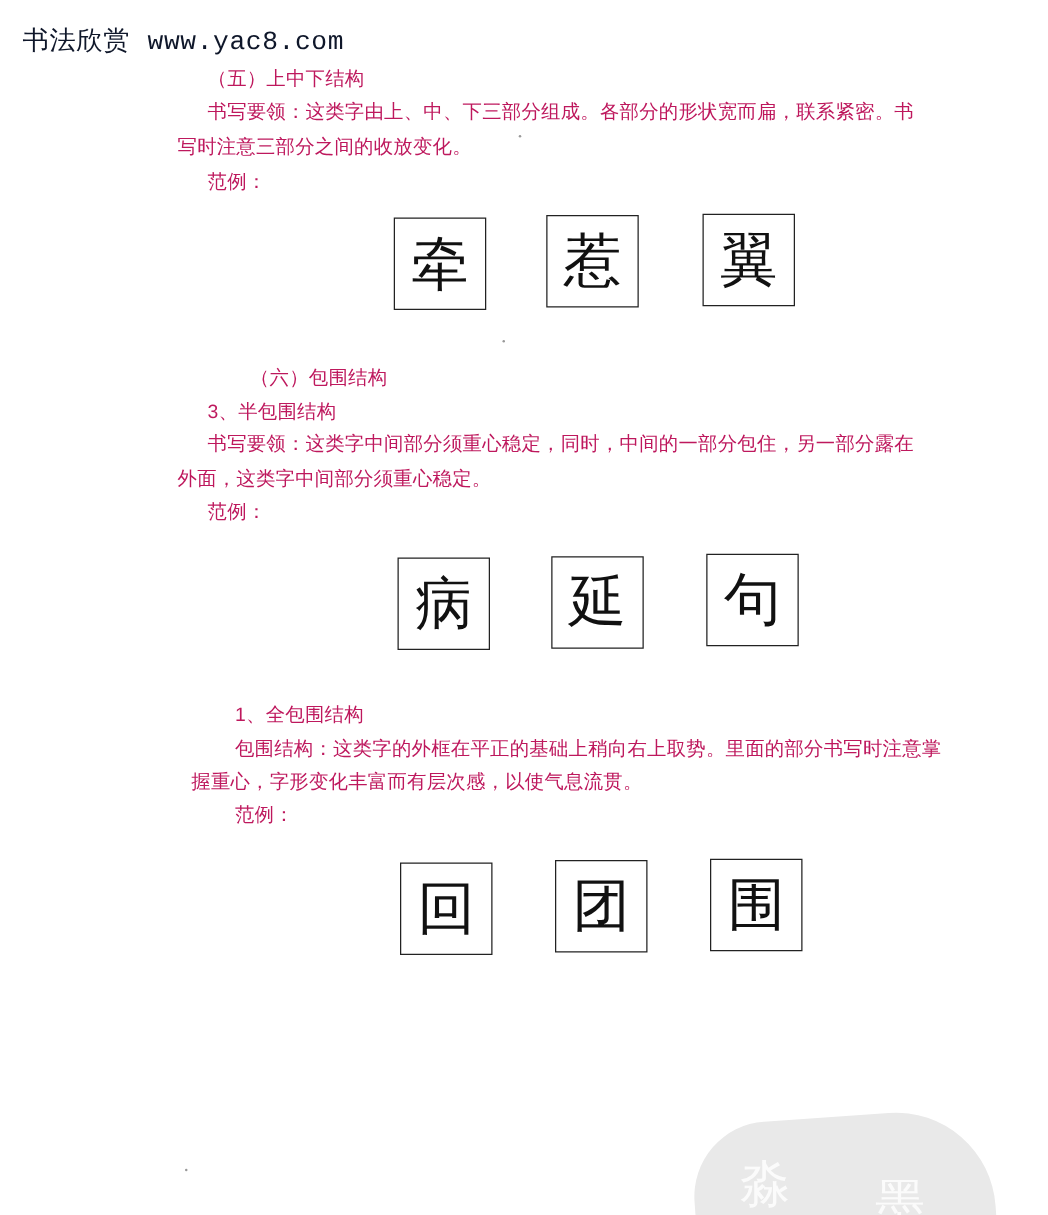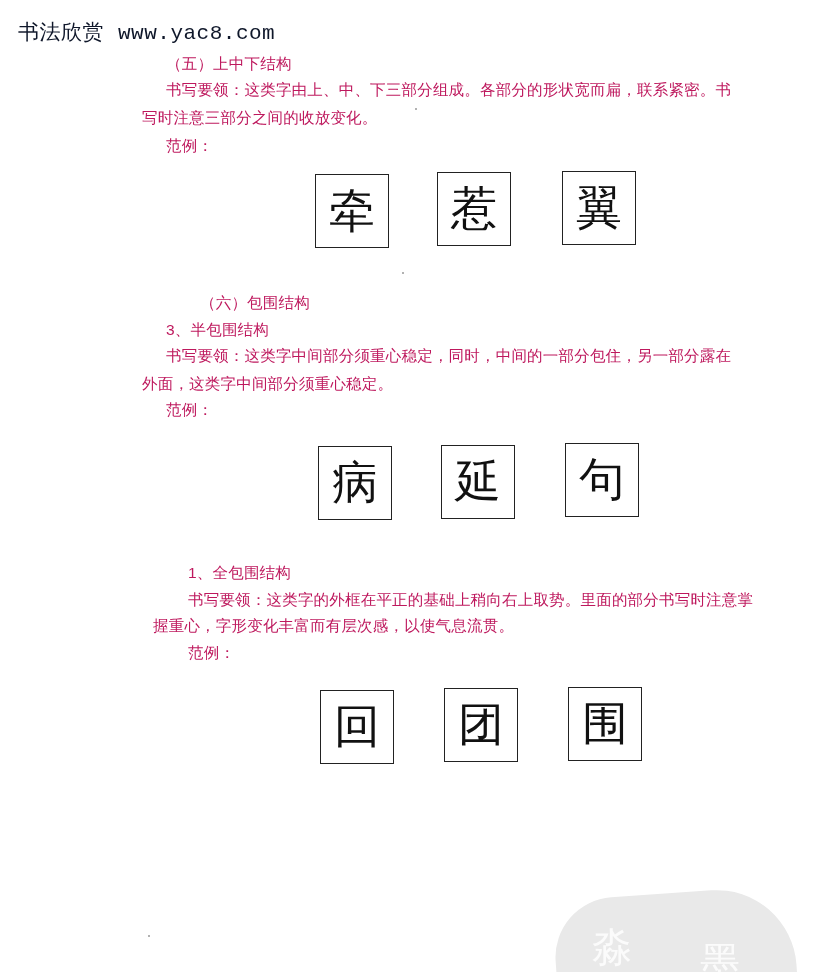--- a/index.html
+++ b/index.html
@@ -62,21 +62,21 @@
     <span>病</span>
   </div>
 <div class="box" style="left:441px; top:445px;">
     <span>延</span>
   </div>
 <div class="box" style="left:565px; top:443px;">
     <span>句</span>
   </div>
 
 <div class="line" style="left:188px; top:563px;">1、全包围结构</div>
-<div class="line" style="left:188px; top:590px;">书写要领：这类字的外框在平正的基础上稍向右上取势。里面的部分书写时注意掌</div>
+<div class="line" style="left:188px; top:590px;">包围结构：这类字的外框在平正的基础上稍向右上取势。里面的部分书写时注意掌</div>
 <div class="line" style="left:153px; top:616px;">握重心，字形变化丰富而有层次感，以使气息流贯。</div>
 <div class="line" style="left:188px; top:643px;">范例：</div>
 
 <div class="box" style="left:320px; top:690px;">
     <span>回</span>
   </div>
 <div class="box" style="left:444px; top:688px;">
     <span>团</span>
   </div>
 <div class="box" style="left:568px; top:687px;">

